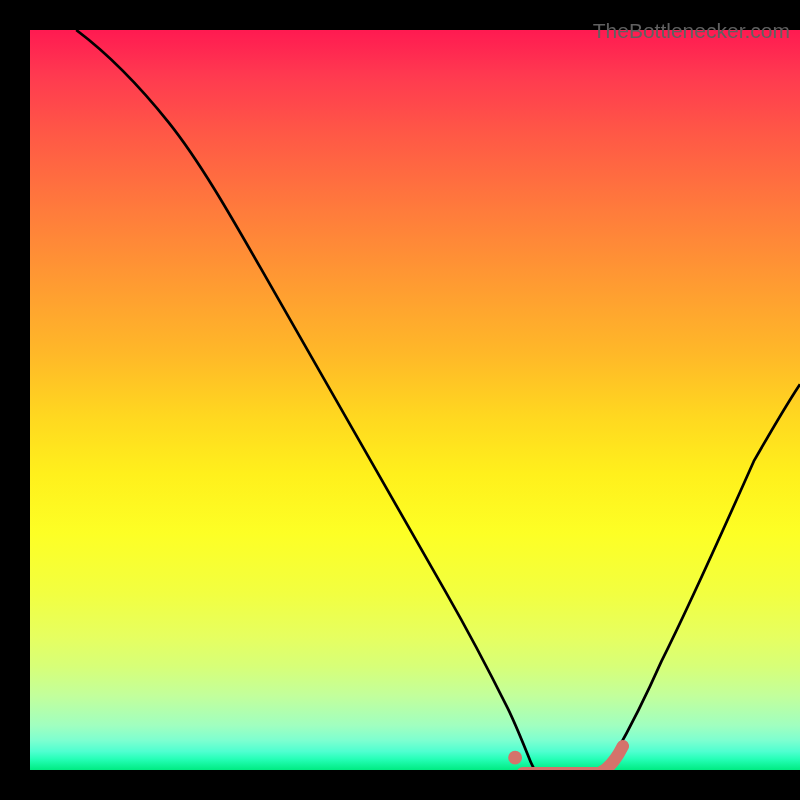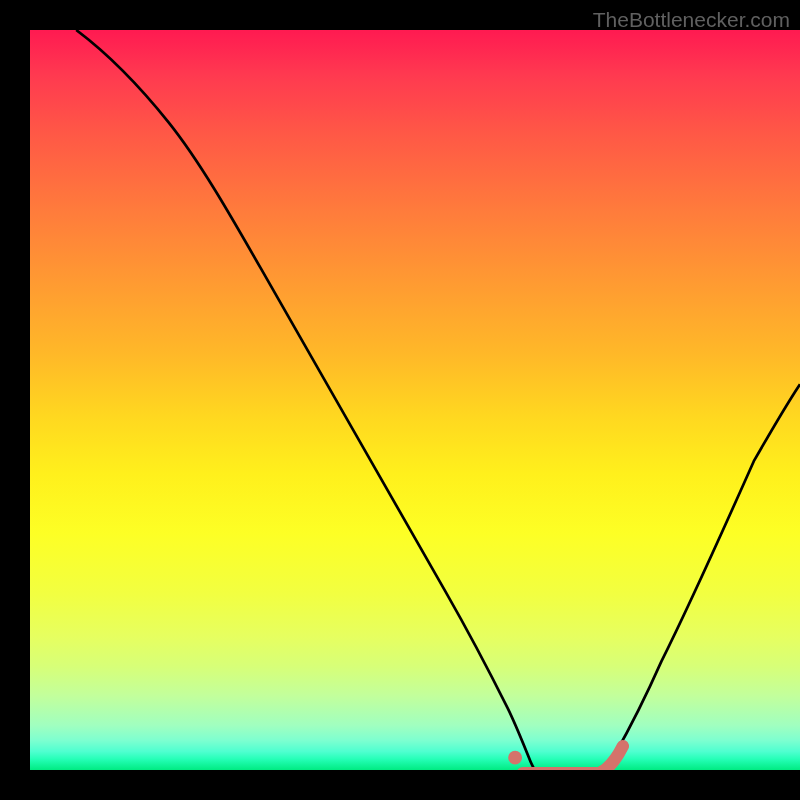--- a/index.html
+++ b/index.html
@@ -6,21 +6,21 @@
     margin: 0;
     padding: 0;
     background: #000;
     width: 800px;
     height: 800px;
     position: relative;
     font-family: Arial, Helvetica, sans-serif;
   }
   .watermark {
     position: absolute;
-    top: 8px;
+    top: 19px;
     right: 10px;
     color: #606060;
     font-size: 21px;
     font-weight: 500;
     z-index: 10;
   }
   .plot-area {
     position: absolute;
     left: 30px;
     top: 30px;

